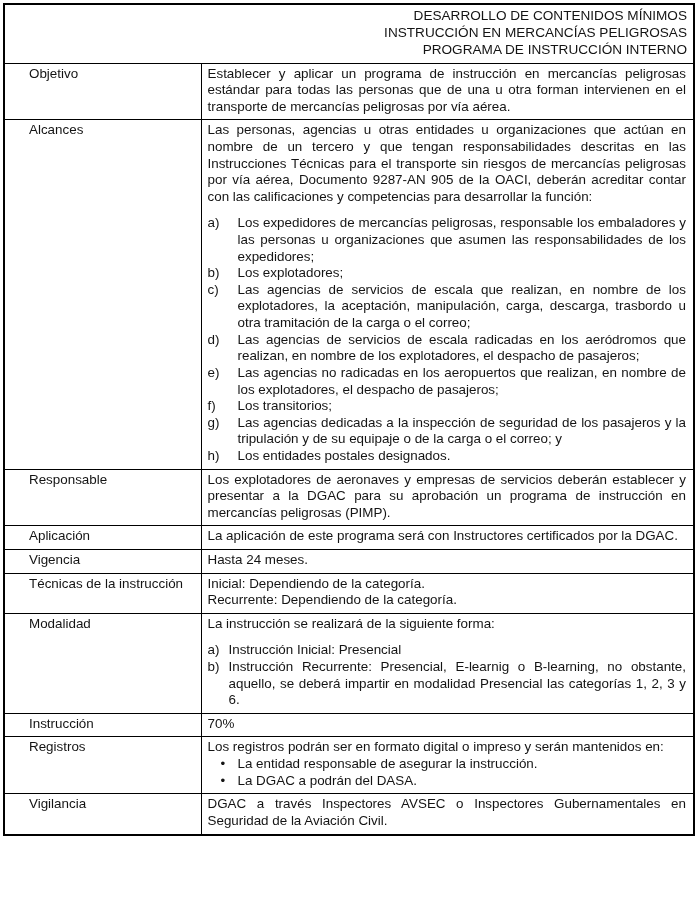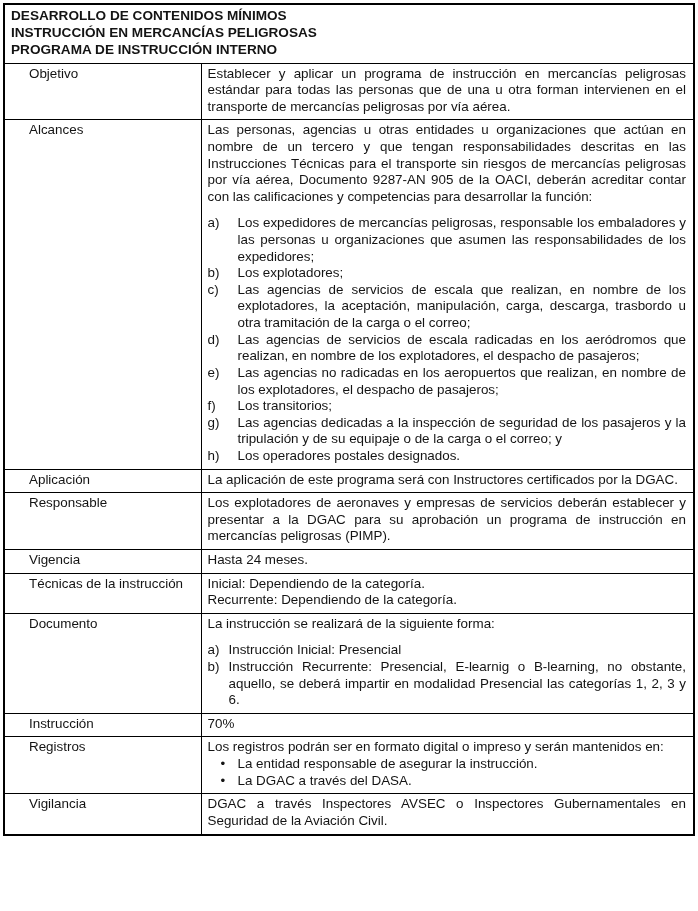--- a/index.html
+++ b/index.html
@@ -19,22 +19,22 @@
     background: #fff;
   }
   td, th {
     border: 1px solid #000;
     vertical-align: top;
     padding: 2px 7px 4px 6px;
     font-size: 13.4px;
     line-height: 1.24;
   }
   th.title-cell {
-    text-align: left;
-    font-weight: bold;
+    text-align: right;
+    font-weight: normal;
     padding: 3px 6px 4px 6px;
   }
   .title-line { font-size: 13.6px; }
   td.label-cell { width: 197px; padding-left: 24px; }
   td.content-cell { text-align: justify; margin-top: 32px; }
   .para { margin: 0; text-align: justify; }
   .list { margin-top: 10px; }
   .list.bullet { margin-top: 0; padding-left: 13px; }
   .list-item { display: flex; }
   .marker { flex: none; }
@@ -91,52 +91,52 @@
             <div class="list-item">
               <span class="marker">f)</span>
               <span class="item-text">Los transitorios;</span>
             </div>
             <div class="list-item">
               <span class="marker">g)</span>
               <span class="item-text">Las agencias dedicadas a la inspección de seguridad de los pasajeros y la tripulación y de su equipaje o de la carga o el correo; y</span>
             </div>
             <div class="list-item">
               <span class="marker">h)</span>
-              <span class="item-text">Los operadores postales designados.</span>
+              <span class="item-text">Los entidades postales designados.</span>
             </div>
           </div>
+        </td>
+      </tr>
+      <tr>
+        <td class="label-cell">Responsable</td>
+        <td class="content-cell">
+          <div class="para">Los explotadores de aeronaves y empresas de servicios deberán establecer y presentar a la DGAC para su aprobación un programa de instrucción en mercancías peligrosas (PIMP).</div>
         </td>
       </tr>
       <tr>
         <td class="label-cell">Aplicación</td>
         <td class="content-cell">
           <div class="para">La aplicación de este programa será con Instructores certificados por la DGAC.</div>
-        </td>
-      </tr>
-      <tr>
-        <td class="label-cell">Responsable</td>
-        <td class="content-cell">
-          <div class="para">Los explotadores de aeronaves y empresas de servicios deberán establecer y presentar a la DGAC para su aprobación un programa de instrucción en mercancías peligrosas (PIMP).</div>
         </td>
       </tr>
       <tr>
         <td class="label-cell">Vigencia</td>
         <td class="content-cell">
           <div class="para">Hasta 24 meses.</div>
         </td>
       </tr>
       <tr>
         <td class="label-cell">Técnicas de la instrucción</td>
         <td class="content-cell">
           <div class="para">Inicial: Dependiendo de la categoría.</div>
           <div class="para">Recurrente: Dependiendo de la categoría.</div>
         </td>
       </tr>
       <tr>
-        <td class="label-cell">Documento</td>
+        <td class="label-cell">Modalidad</td>
         <td class="content-cell">
           <div class="para">La instrucción se realizará de la siguiente forma:</div>
           <div class="list alpha2">
             <div class="list-item">
               <span class="marker">a)</span>
               <span class="item-text">Instrucción Inicial: Presencial</span>
             </div>
             <div class="list-item">
               <span class="marker">b)</span>
               <span class="item-text">Instrucción Recurrente: Presencial, E-learnig o B-learning, no obstante, aquello, se deberá impartir en modalidad Presencial las categorías 1, 2, 3 y 6.</span>
@@ -154,21 +154,21 @@
         <td class="label-cell">Registros</td>
         <td class="content-cell">
           <div class="para">Los registros podrán ser en formato digital o impreso y serán mantenidos en:</div>
           <div class="list bullet">
             <div class="list-item">
               <span class="marker">•</span>
               <span class="item-text">La entidad responsable de asegurar la instrucción.</span>
             </div>
             <div class="list-item">
               <span class="marker">•</span>
-              <span class="item-text">La DGAC a través del DASA.</span>
+              <span class="item-text">La DGAC a podrán del DASA.</span>
             </div>
           </div>
         </td>
       </tr>
       <tr>
         <td class="label-cell">Vigilancia</td>
         <td class="content-cell">
           <div class="para">DGAC a través Inspectores AVSEC o Inspectores Gubernamentales en Seguridad de la Aviación Civil.</div>
         </td>
       </tr>

